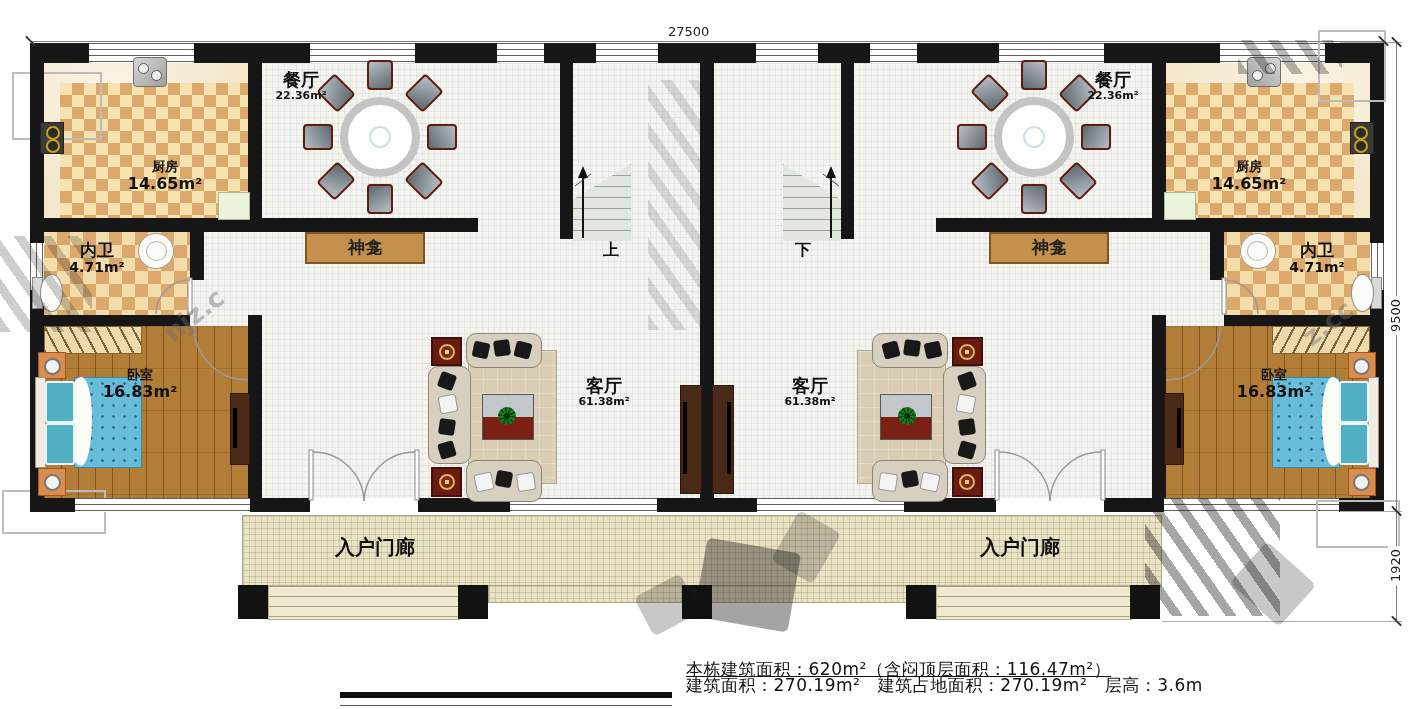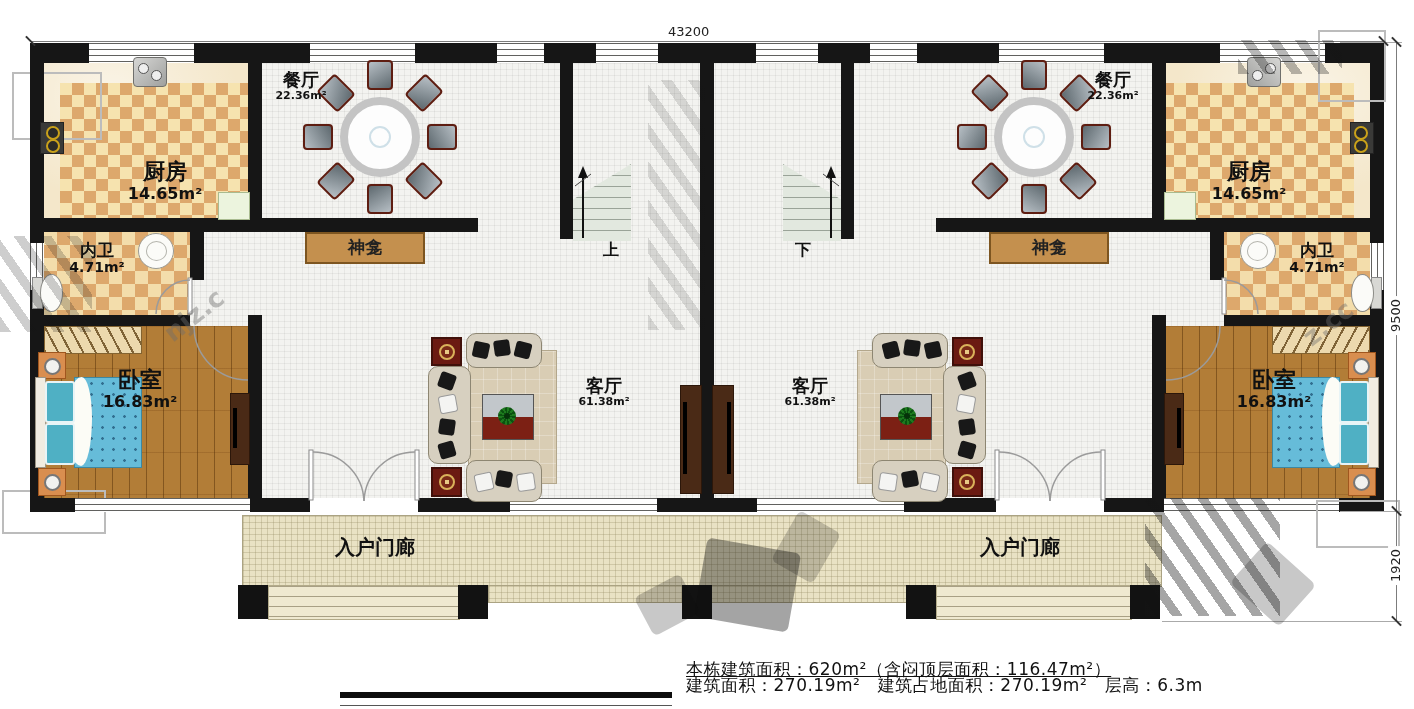--- a/index.html
+++ b/index.html
@@ -31,21 +31,21 @@
   .win-v{background:#fff;z-index:4;
     background-image:repeating-linear-gradient(to right,#61615f 0 1px,transparent 1px 6px);}
   
   .unit{position:absolute;top:0;width:677px;height:709px;}
   .unit.flip{transform:scaleX(-1);}
   .unit.flip .lbl{transform:scaleX(-1);}
   .lbl{position:absolute;text-align:center;line-height:1.12;z-index:7;font-weight:bold;}
   .lbl .nm{display:block;}
   .lbl .ar{display:block;font-weight:600;}
   .lbl-lg .nm{font-size:18px;} .lbl-lg .ar{font-size:11px;}
-  .lbl-md .nm{font-size:22px;} .lbl-md .ar{font-size:16px;}
+  .lbl-md .nm{font-size:13px;} .lbl-md .ar{font-size:16px;}
   .lbl-sm .nm{font-size:17px;} .lbl-sm .ar{font-size:14px;}
   
   .f{position:absolute;z-index:5;}
   .shrine{background:#c4904e;border:2px solid #7d5520;z-index:5;display:flex;align-items:center;justify-content:center;}
   .shrine .lbl{position:static;font-size:17px;font-weight:bold;color:#222;}
   .table-round{width:80px;height:80px;border-radius:50%;background:#fdfdfd;border:8px solid #c4c4c4;box-sizing:border-box;}
   .table-round:after{content:"";position:absolute;left:50%;top:50%;width:18px;height:18px;margin:-11px 0 0 -11px;
     border:2px solid #cfe0e8;border-radius:50%;}
   .chair{position:absolute;width:26px;height:30px;border-radius:4px;border:2px solid #5e1d11;
     background:linear-gradient(150deg,#b7bfc5,#5d686e);box-sizing:border-box;z-index:4;}
@@ -404,42 +404,42 @@
   <div class="abs porch-floor" style="left:488px;top:585px;width:418px;height:16px;z-index:1;"></div>
   <div class="abs column" style="left:238px;top:585px;width:30px;height:34px;"></div>
   <div class="abs column" style="left:458px;top:585px;width:30px;height:34px;"></div>
   <div class="abs column" style="left:682px;top:585px;width:30px;height:34px;"></div>
   <div class="abs column" style="left:906px;top:585px;width:30px;height:34px;"></div>
   <div class="abs column" style="left:1130px;top:585px;width:30px;height:34px;"></div>
 
   <div class="abs dim-line" style="left:30px;top:41px;width:1354px;height:1px;"></div>
   <div class="abs tick" style="left:24px;top:40px;"></div>
   <div class="abs tick" style="left:1377px;top:40px;"></div>
-  <div class="abs dim-txt" style="left:665px;top:24px;">43200</div>
+  <div class="abs dim-txt" style="left:665px;top:24px;">27500</div>
 
   <div class="abs dim-line" style="left:1396px;top:43px;width:1px;height:469px;"></div>
   <div class="abs dim-line" style="left:1396px;top:512px;width:1px;height:110px;"></div>
   <div class="abs tick" style="left:1390px;top:41px;"></div>
   <div class="abs tick" style="left:1390px;top:510px;"></div>
   <div class="abs tick" style="left:1390px;top:620px;"></div>
   <div class="abs dim-line" style="left:1340px;top:42px;width:62px;height:1px;background:#aaa;"></div>
   <div class="abs dim-line" style="left:1340px;top:511px;width:62px;height:1px;background:#aaa;"></div>
   <div class="abs dim-line" style="left:1162px;top:621px;width:240px;height:1px;background:#aaa;"></div>
   <div class="abs dim-txt rot" style="left:1376px;top:308px;">9500</div>
   <div class="abs dim-txt rot" style="left:1376px;top:558px;">1920</div>
 
   <div class="abs bracket" style="left:12px;top:72px;width:86px;height:64px;"></div>
   <div class="abs bracket" style="left:2px;top:490px;width:100px;height:40px;"></div>
   <div class="abs bracket" style="left:1318px;top:30px;width:64px;height:68px;"></div>
   <div class="abs bracket" style="left:1316px;top:500px;width:80px;height:44px;"></div>
 
   <div class="abs title-bar" style="left:340px;top:692px;width:332px;height:6px;"></div>
   <div class="abs title-thin" style="left:340px;top:705px;width:332px;height:1px;"></div>
   <div class="abs info-txt" style="left:686px;top:658px;text-decoration:underline;">本栋建筑面积：620m²（含闷顶层面积：116.47m²）</div>
-  <div class="abs info-txt" style="left:686px;top:674px;">建筑面积：270.19m²　建筑占地面积：270.19m²　层高：6.3m</div>
+  <div class="abs info-txt" style="left:686px;top:674px;">建筑面积：270.19m²　建筑占地面积：270.19m²　层高：3.6m</div>
 
   <div class="wm wm-blob" style="left:700px;top:545px;width:95px;height:80px;transform:rotate(10deg);opacity:.75;"></div>
   <div class="wm wm-blob" style="left:641px;top:583px;width:52px;height:44px;transform:rotate(-28deg);opacity:.45;"></div>
   <div class="wm wm-blob" style="left:782px;top:518px;width:48px;height:58px;transform:rotate(30deg);opacity:.4;"></div>
   <div class="wm wm-stripes" style="left:1145px;top:498px;width:135px;height:118px;"></div>
   <div class="wm wm-blob" style="left:1240px;top:556px;width:66px;height:56px;transform:rotate(42deg);opacity:.45;"></div>
   <div class="wm wm-stripes" style="left:1238px;top:40px;width:104px;height:34px;opacity:.8;"></div>
   <div class="wm wm-stripes" style="left:0px;top:236px;width:92px;height:96px;opacity:.55;"></div>
   <div class="wm wm-stripes" style="left:648px;top:80px;width:58px;height:250px;opacity:.35;"></div>
   <div class="wm wm-txt" style="left:160px;top:300px;">njz.c</div>

